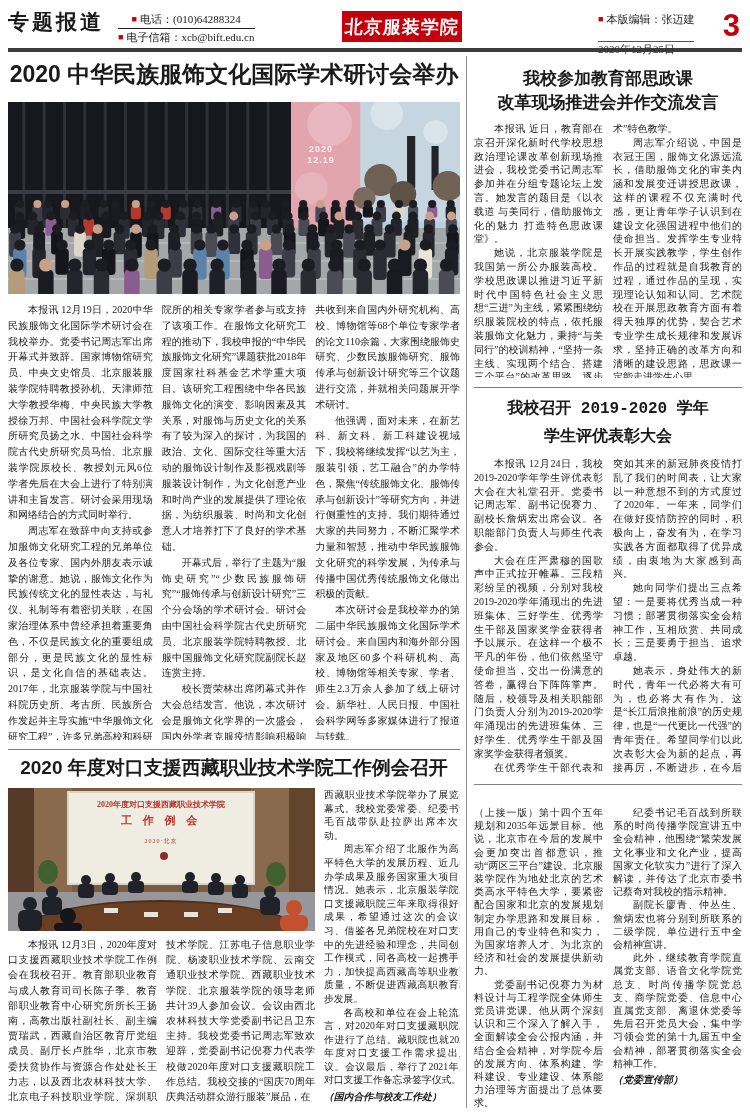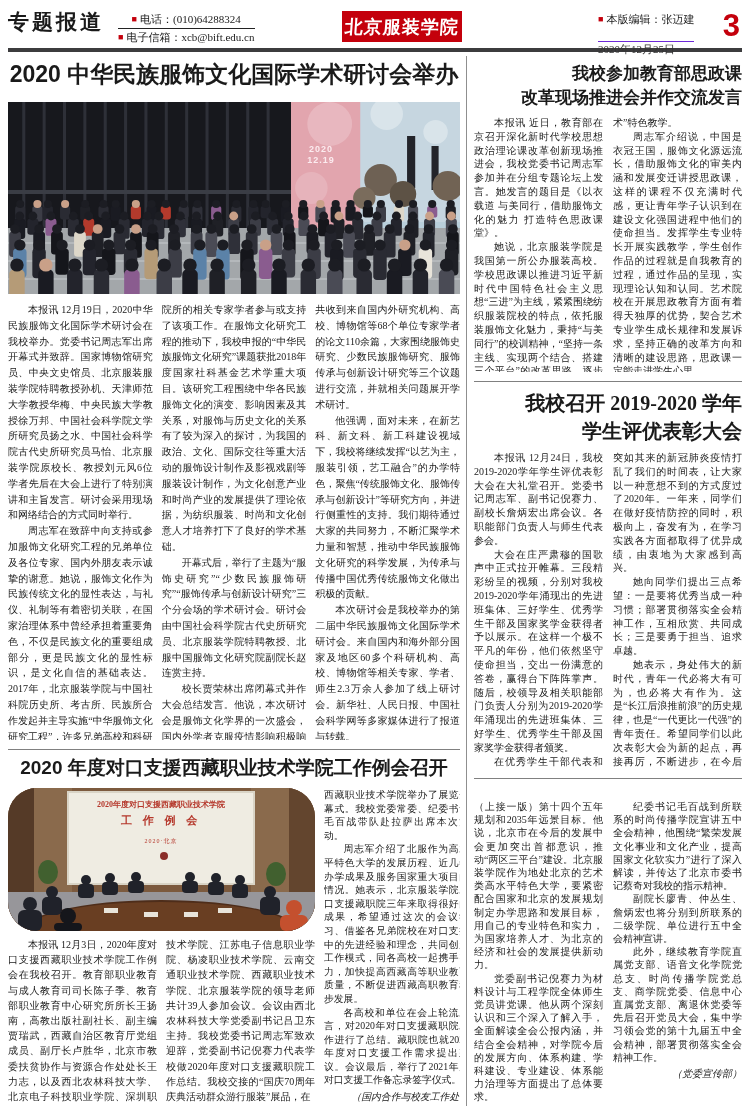--- a/index.html
+++ b/index.html
@@ -20,21 +20,21 @@
   .header-right{position:absolute;left:590px;top:4px;font-size:11px;line-height:15px;white-space:nowrap;}
   .editor-row{border-bottom:1px solid #6d28d9;padding-bottom:14px;}
   .date-row{color:#333;}
   .pageno{position:absolute;right:2px;top:0px;color:#c4000c;font-size:31px;font-weight:bold;
           font-family:"Liberation Sans","DejaVu Sans",sans-serif;}
   .header-rule{height:4px;background:#3c3c3e;margin-top:2px;}
   
   .para{margin:0;text-indent:2em;text-align:justify;}
   .cont{text-indent:0;}
   .lead{font-weight:normal;}
-  .sig{margin:3px 0 0;text-align:right;font-style:italic;font-weight:normal;}
+  .sig{margin:3px 0 0;text-align:left;font-style:italic;font-weight:bold;}
   .col{overflow:hidden;}
   
   .content{display:flex;margin-top:2px;}
   .left-sec{width:452px;flex:none;}
   .v-rule{width:1px;background:#8f8f8f;margin:2px 7px 0 6px;flex:none;}
   .right-sec{flex:1;min-width:0;}
   
   .main-headline{margin:4px 0 12px;font-family:"Liberation Sans","DejaVu Sans",sans-serif;
                  font-size:23px;line-height:32px;text-align:center;white-space:nowrap;}
   .photo-main{position:relative;height:192px;overflow:hidden;background:#9aa0a4;}
@@ -44,34 +44,34 @@
                font-size:9px;line-height:11px;font-weight:bold;letter-spacing:1px;}
   .cols3{display:flex;gap:9px;margin-top:8px;height:438px;overflow:hidden;}
   .cols3 .col{flex:1;font-size:10px;line-height:15.8px;}
   .cols3 .para{margin-bottom:0;}
   .rule-h{border:none;border-top:1px solid #808080;margin:9px 0 5px;}
   
   .bottom-headline{margin:3px 0 7px;font-family:"Liberation Sans","DejaVu Sans",sans-serif;
                    font-size:19px;line-height:26px;text-align:center;white-space:nowrap;}
   .bottom-body{display:flex;height:318px;overflow:hidden;}
   .bl-left{width:307px;flex:none;display:flex;flex-direction:column;}
-  .photo-meeting{position:relative;height:143px;overflow:hidden;background:#6e4f38;flex:none;border-radius:29px;}
+  .photo-meeting{position:relative;height:143px;overflow:hidden;background:#6e4f38;flex:none;}
   .photo-meeting svg{display:block;width:100%;height:100%;}
   .screen-text{position:absolute;left:64px;top:12px;width:178px;text-align:center;color:#b5372b;}
   .screen-line1{font-size:8px;font-weight:bold;line-height:10px;}
   .screen-line2{font-size:11px;font-weight:bold;letter-spacing:4px;margin-top:3px;}
   .screen-line3{font-size:6px;margin-top:9px;letter-spacing:1px;}
   .bl-cols{display:flex;gap:9px;margin-top:6px;flex:1;overflow:hidden;}
   .bl-cols .col{flex:1;font-size:10px;line-height:15.2px;}
   .bl-col3{width:145px;flex:none;margin-left:9px;font-size:9.8px;line-height:13.6px;}
   
-  .r-head{margin:8px 0 6px;font-family:Liberation Serif, serif;
-          text-align:right;white-space:nowrap;}
+  .r-head{margin:14px 0 6px;font-family:Liberation Mono, monospace;
+          text-align:center;white-space:nowrap;}
   .r-head.top{font-size:17px;line-height:24px;}
-  .r-head.mid{font-size:20px;line-height:28px;margin-top:7px;}
+  .r-head.mid{font-size:16px;line-height:28px;margin-top:7px;}
   .cols2{display:flex;gap:10px;overflow:hidden;}
   .cols2 .col{flex:1;font-size:10px;line-height:13.8px;}
   .cols2.top{height:256px;}
   .cols2.mid{height:318px;}
   .cols2.bottom{height:302px;padding-top:16px;font-size:9.8px;}
   .cols2.bottom .col{line-height:13.2px;}
 </style>
 </head>
 <body>
 

